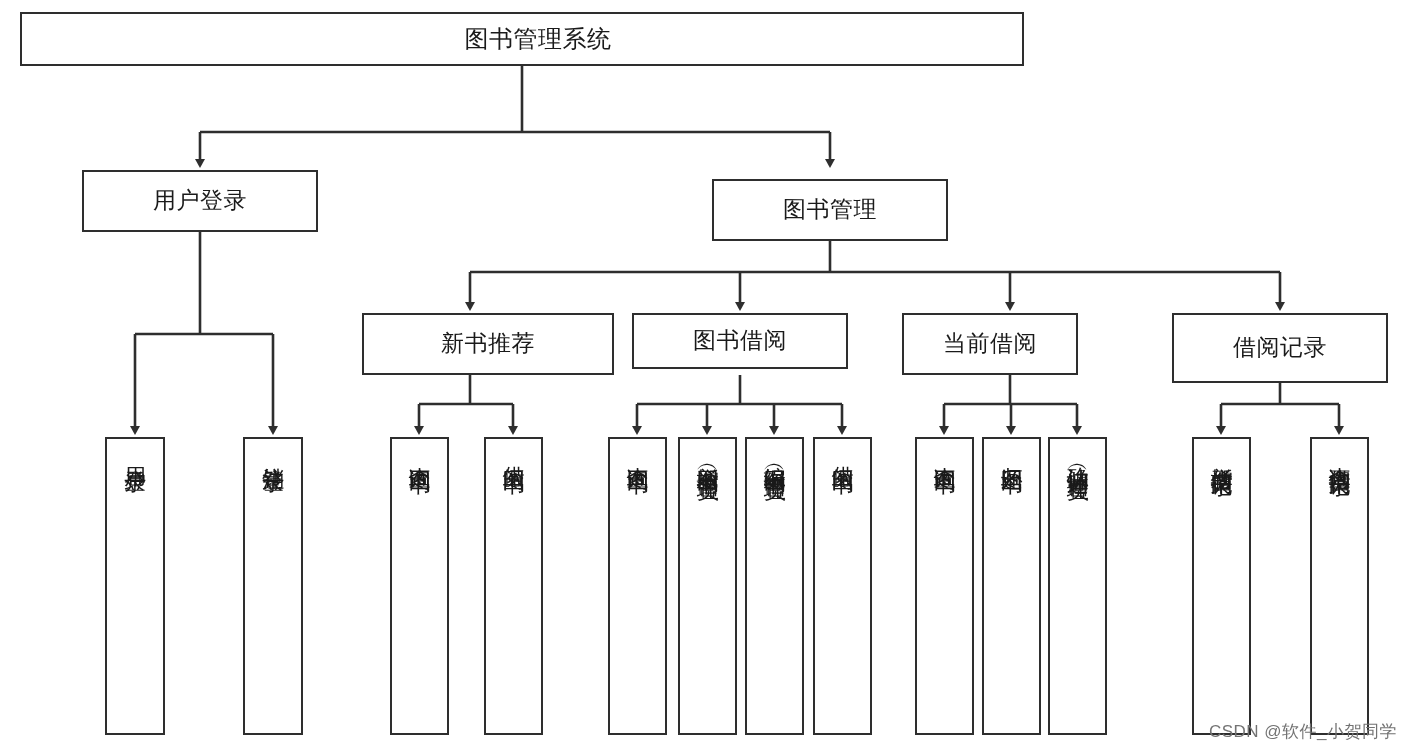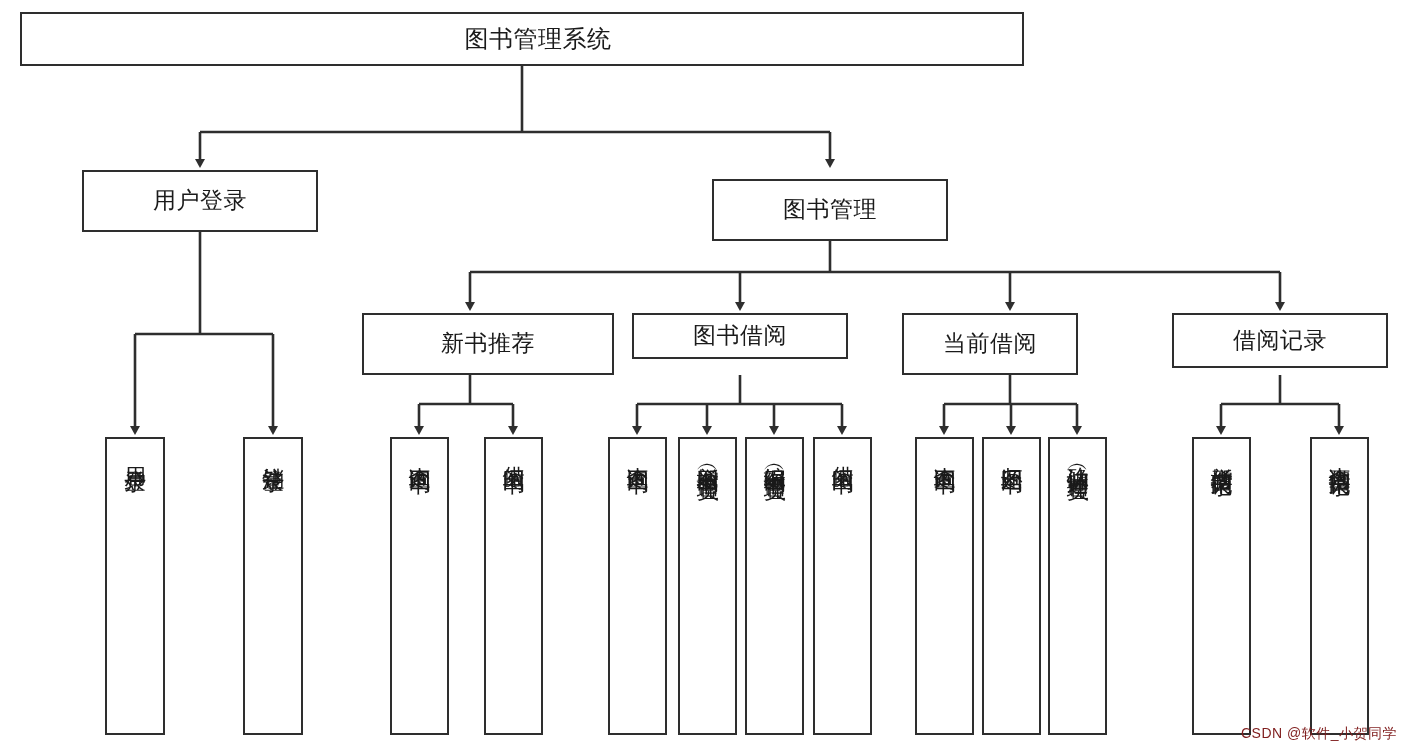--- a/index.html
+++ b/index.html
@@ -61,22 +61,22 @@
     line-height:1.12;
     letter-spacing:2px;
     white-space:normal;
     max-height:280px;
   }
   
   #watermark{
     position:absolute;
     right:8px;
     bottom:4px;
-    font-size:14px;
-    color:#7f1d1d;
+    font-size:17px;
+    color:#737373;
     letter-spacing:0.5px;
     white-space:nowrap;
     font-family:"Liberation Sans","DejaVu Sans",sans-serif;
   }
 </style>
 </head>
 <body>
 
 <div id="canvas">
 
@@ -139,29 +139,29 @@
   </div>
 
   <div class="node horiz" style="left:712px; top:170px; width:236px; height:62px;margin-top:9px;">
     <span class="label">图书管理</span>
   </div>
 
   <div class="node horiz" style="left:362px; top:313px; width:252px; height:62px;">
     <span class="label">新书推荐</span>
   </div>
 
-  <div class="node horiz" style="left:632px; top:313px; width:216px; height:46px;">
+  <div class="node horiz" style="left:632px; top:313px; width:216px; height:56px;">
     <span class="label">图书借阅</span>
   </div>
 
   <div class="node horiz" style="left:902px; top:313px; width:176px; height:62px;">
     <span class="label">当前借阅</span>
   </div>
 
-  <div class="node horiz" style="left:1172px; top:313px; width:216px; height:55px;">
+  <div class="node horiz" style="left:1172px; top:313px; width:216px; height:70px;">
     <span class="label">借阅记录</span>
   </div>
 
   <div class="node vert" style="left:105px; top:437px; width:60px; height:298px;">
     <span class="label">用户登录</span>
   </div>
   <div class="node vert" style="left:243px; top:437px; width:60px; height:298px;">
     <span class="label">注销登录</span>
   </div>
 

